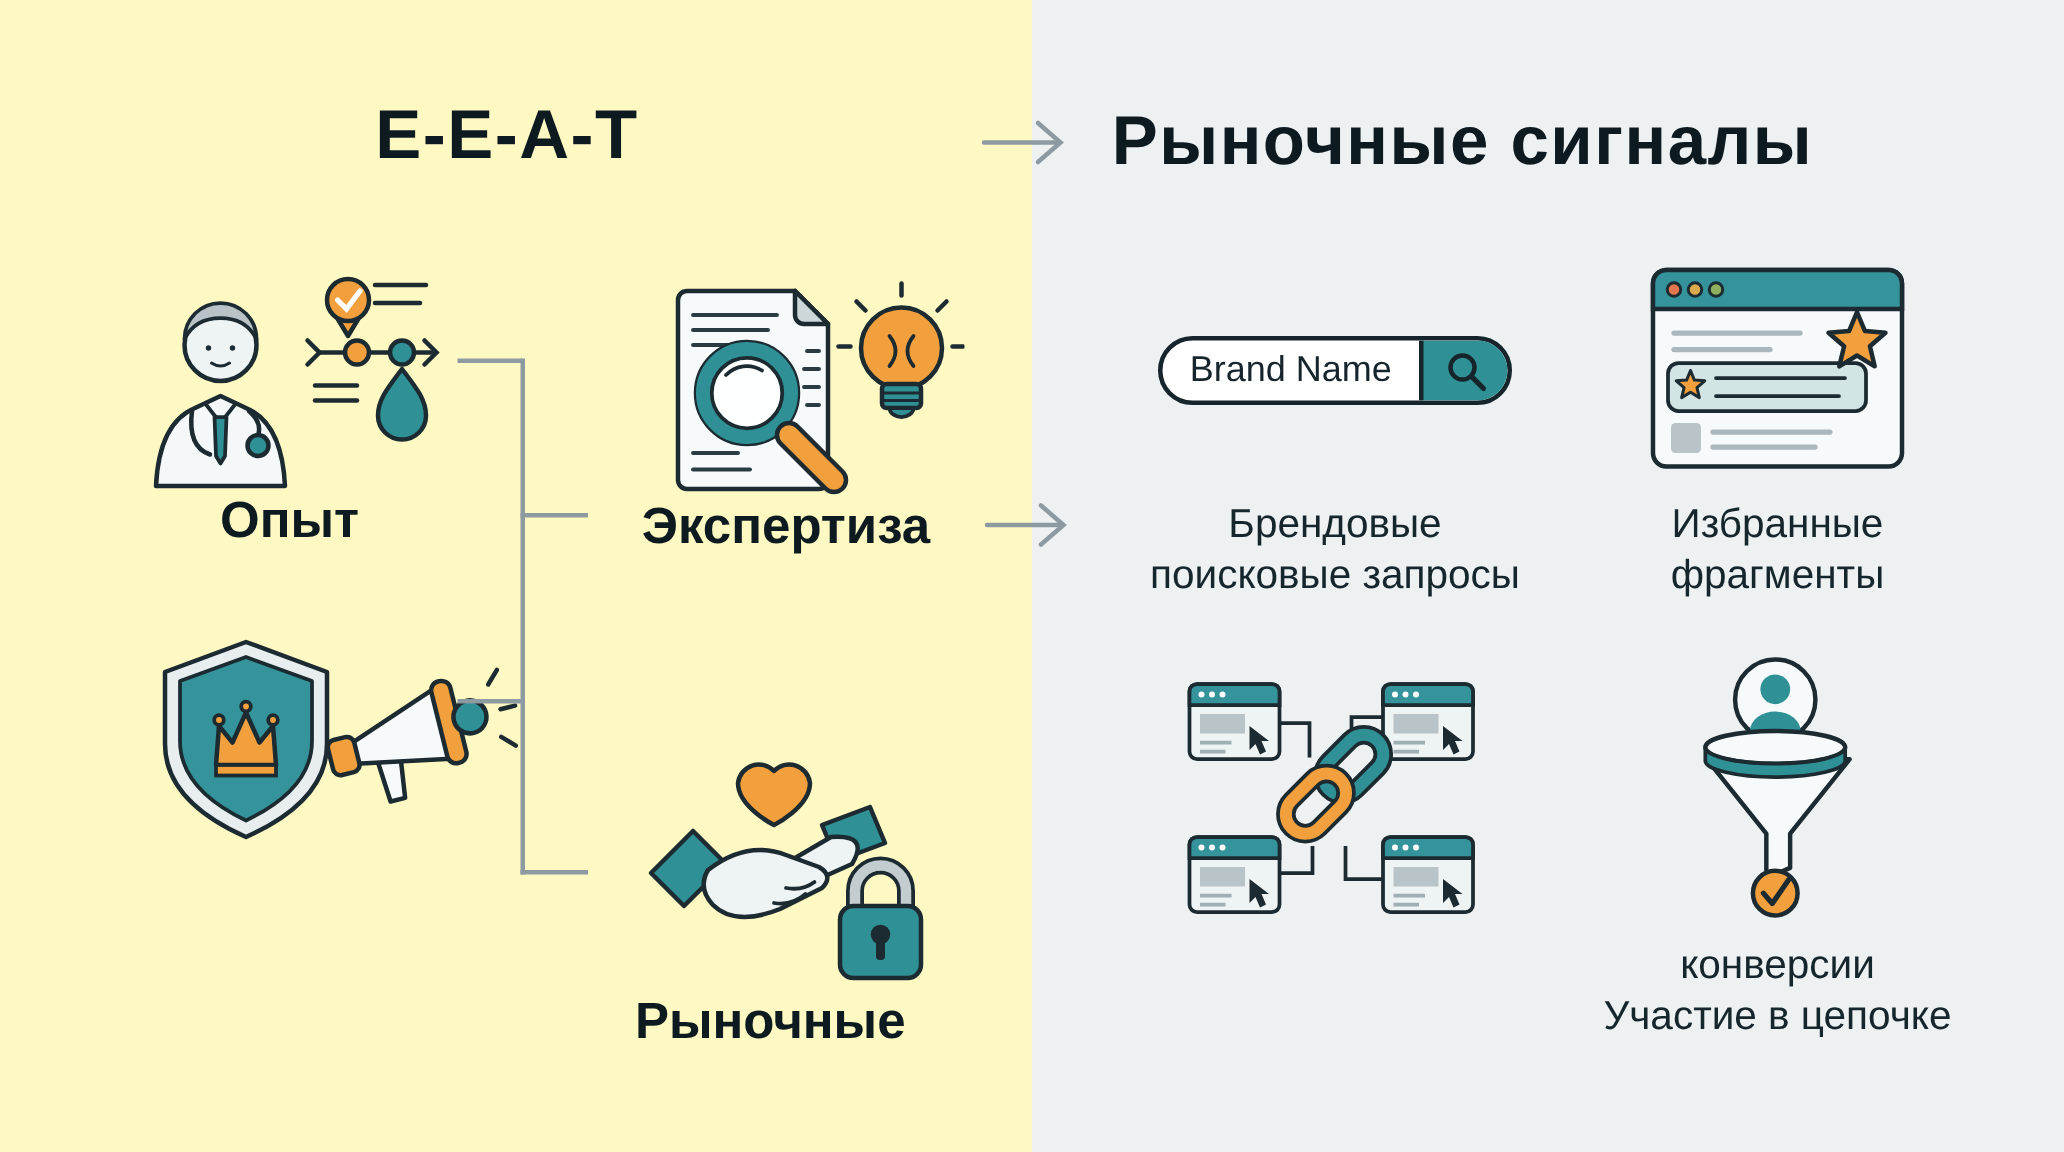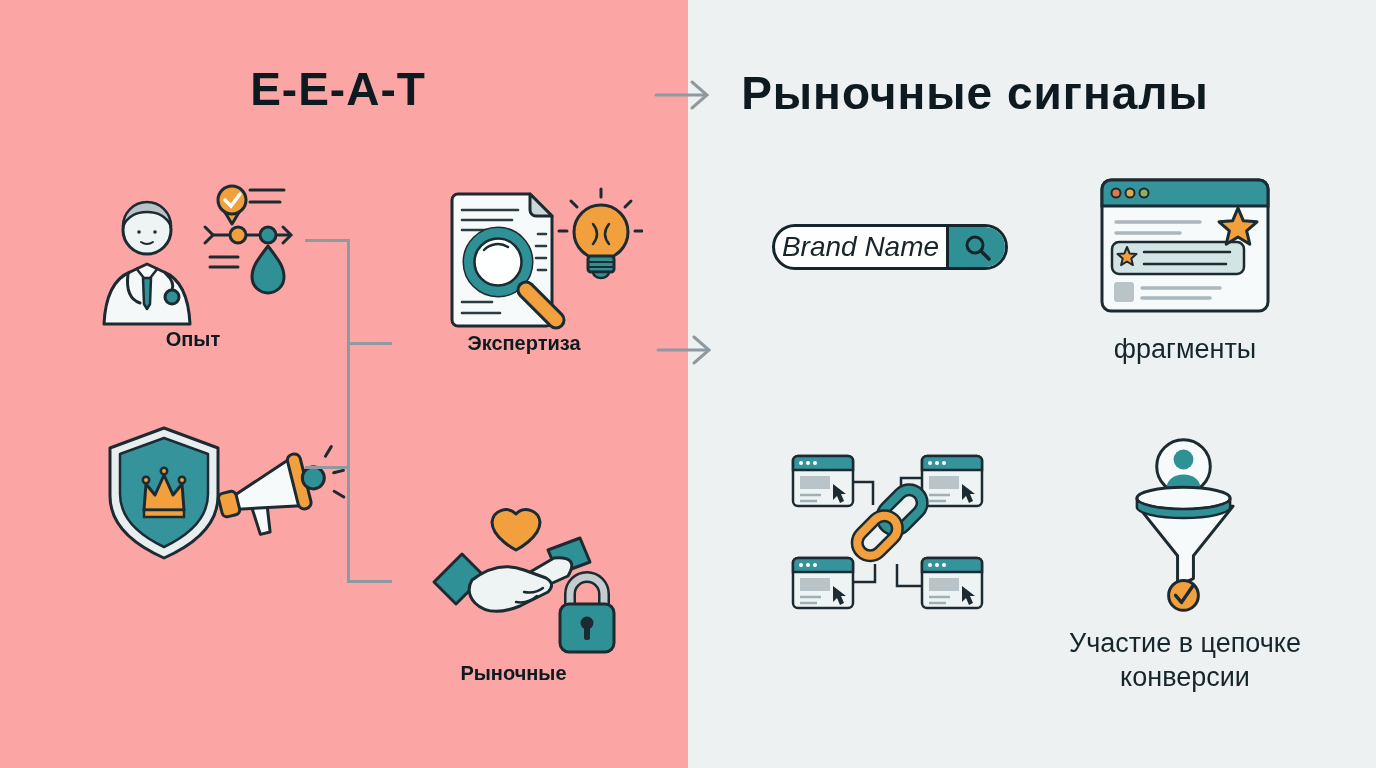--- a/index.html
+++ b/index.html
@@ -1,32 +1,32 @@
 <!DOCTYPE html>
 <html><head>
 <meta charset="utf-8">
 <style>
   html,body{margin:0;padding:0;}
   .canvas{
     position:relative;width:1376px;height:768px;overflow:hidden;
-    background:#fca5a5;font-family:"Liberation Sans",sans-serif;color:#10222a;
+    background:#fef9c3;font-family:"Liberation Sans",sans-serif;color:#10222a;
   }
   .right-panel{position:absolute;left:688px;top:0;width:688px;height:768px;background:#edf1f2;}
   .abs{position:absolute;}
   .col-title{font-size:46px;font-weight:800;text-align:center;letter-spacing:1px;color:#0d1a20;}
-  .eeat-label{font-size:20px;font-weight:700;text-align:center;color:#0d1a20;}
+  .eeat-label{font-size:34px;font-weight:700;text-align:center;color:#0d1a20;}
   .signal-label{font-size:27px;font-weight:500;line-height:34px;text-align:center;color:#15262c;}
   .hline,.vline{background:#8d9aa1;}
   .search-pill{
     left:772px;top:224px;width:236px;height:46px;box-sizing:border-box;
     border:3px solid #16252b;border-radius:24px;background:#ffffff;
     display:flex;align-items:stretch;overflow:hidden;
   }
   .pill-text{flex:1;display:flex;align-items:center;justify-content:center;
-    font-size:28px;color:#16252b;font-style:italic;}
+    font-size:24px;color:#16252b;}
   .pill-btn{width:56px;background:#2f9096;border-left:3px solid #16252b;
     display:flex;align-items:center;justify-content:center;}
   svg{display:block;}
 </style>
 </head>
 <body>
 
 <div class="canvas">
 
   <div class="right-panel"></div>
@@ -159,20 +159,24 @@
 
   <div class="abs search-pill">
     <span class="pill-text">Brand Name</span>
     <span class="pill-btn">
       <svg width="30" height="30" viewBox="0 0 30 30">
         <circle cx="13" cy="13" r="8" fill="none" stroke="#16252b" stroke-width="3"></circle>
         <line x1="19" y1="19" x2="27" y2="27" stroke="#16252b" stroke-width="3.5" stroke-linecap="round"></line>
       </svg>
     </span>
   </div>
+  <div class="abs signal-label" style="left:748px;top:332px;width:284px;">
+    <div>Брендовые</div>
+    <div>поисковые запросы</div>
+  </div>
 
   <svg class="abs" style="left:1100px;top:178px;" width="170" height="135" viewBox="0 0 170 135">
     <rect x="2" y="2" width="166" height="131" rx="9" fill="#f7fafa" stroke="#1c2b31" stroke-width="3"></rect>
     <path d="M2,11 a9,9 0 0 1 9,-9 h148 a9,9 0 0 1 9,9 v17 h-166 z" fill="#34939b" stroke="#1c2b31" stroke-width="3"></path>
     <circle cx="16" cy="15" r="4.5" fill="#e2764d" stroke="#1c2b31" stroke-width="2"></circle>
     <circle cx="30" cy="15" r="4.5" fill="#d9a94c" stroke="#1c2b31" stroke-width="2"></circle>
     <circle cx="44" cy="15" r="4.5" fill="#8fae5e" stroke="#1c2b31" stroke-width="2"></circle>
     <g stroke="#aab7bc" stroke-width="3.5" stroke-linecap="round">
       <line x1="16" y1="44" x2="100" y2="44"></line>
       <line x1="16" y1="55" x2="80" y2="55"></line>
@@ -184,20 +188,21 @@
       <line x1="44" y1="86" x2="126" y2="86"></line>
     </g>
     <polygon points="138,30 143.3,42.7 157,43.8 146.6,52.8 149.8,66.2 138,59 126.2,66.2 129.4,52.8 119,43.8 132.7,42.7" fill="#f2a03d" stroke="#1c2b31" stroke-width="3" stroke-linejoin="round"></polygon>
     <rect x="14" y="104" width="20" height="20" rx="3" fill="#b9c4c8"></rect>
     <g stroke="#aab7bc" stroke-width="3.5" stroke-linecap="round">
       <line x1="42" y1="110" x2="120" y2="110"></line>
       <line x1="42" y1="120" x2="110" y2="120"></line>
     </g>
   </svg>
   <div class="abs signal-label" style="left:1085px;top:332px;width:200px;">
+    <div>Избранные</div>
     <div>фрагменты</div>
   </div>
 
   <svg class="abs" style="left:785px;top:450px;" width="205" height="165" viewBox="0 0 205 165">
     <g fill="none" stroke="#1c2b31" stroke-width="2.5">
       <polyline points="68,32 88,32 88,55"></polyline>
       <polyline points="137,28 116,28 116,48"></polyline>
       <polyline points="68,132 90,132 90,114"></polyline>
       <polyline points="137,136 112,136 112,114"></polyline>
     </g>
@@ -261,17 +266,17 @@
     <circle cx="62" cy="30" r="27" fill="#f7fafa" stroke="#1c2b31" stroke-width="3"></circle>
     <circle cx="62" cy="23" r="10" fill="#2f9096"></circle>
     <path d="M45,51 a17,13 0 0 1 34,0 z" fill="#2f9096"></path>
     <path d="M16,70 L112,70 L72,120 L72,143 L56,150 L56,120 Z" fill="#f7fafa" stroke="#1c2b31" stroke-width="3" stroke-linejoin="round"></path>
     <ellipse cx="62" cy="62" rx="47" ry="11" fill="#f7fafa" stroke="#1c2b31" stroke-width="3"></ellipse>
     <path d="M15,62 a47,11 0 0 0 94,0 l0,9 a47,11 0 0 1 -94,0 z" fill="#2f9096" stroke="#1c2b31" stroke-width="2.5"></path>
     <circle cx="62" cy="160" r="15" fill="#f2a03d" stroke="#1c2b31" stroke-width="3"></circle>
     <polyline points="54,160 60,167 71,151" stroke="#1c2b31" stroke-width="3.5" fill="none" stroke-linecap="round" stroke-linejoin="round"></polyline>
   </svg>
   <div class="abs signal-label" style="left:1030px;top:626px;width:310px;">
+    <div>конверсии</div>
     <div>Участие в цепочке</div>
-    <div>конверсии</div>
   </div>
 
 </div>
 
 </body></html>

